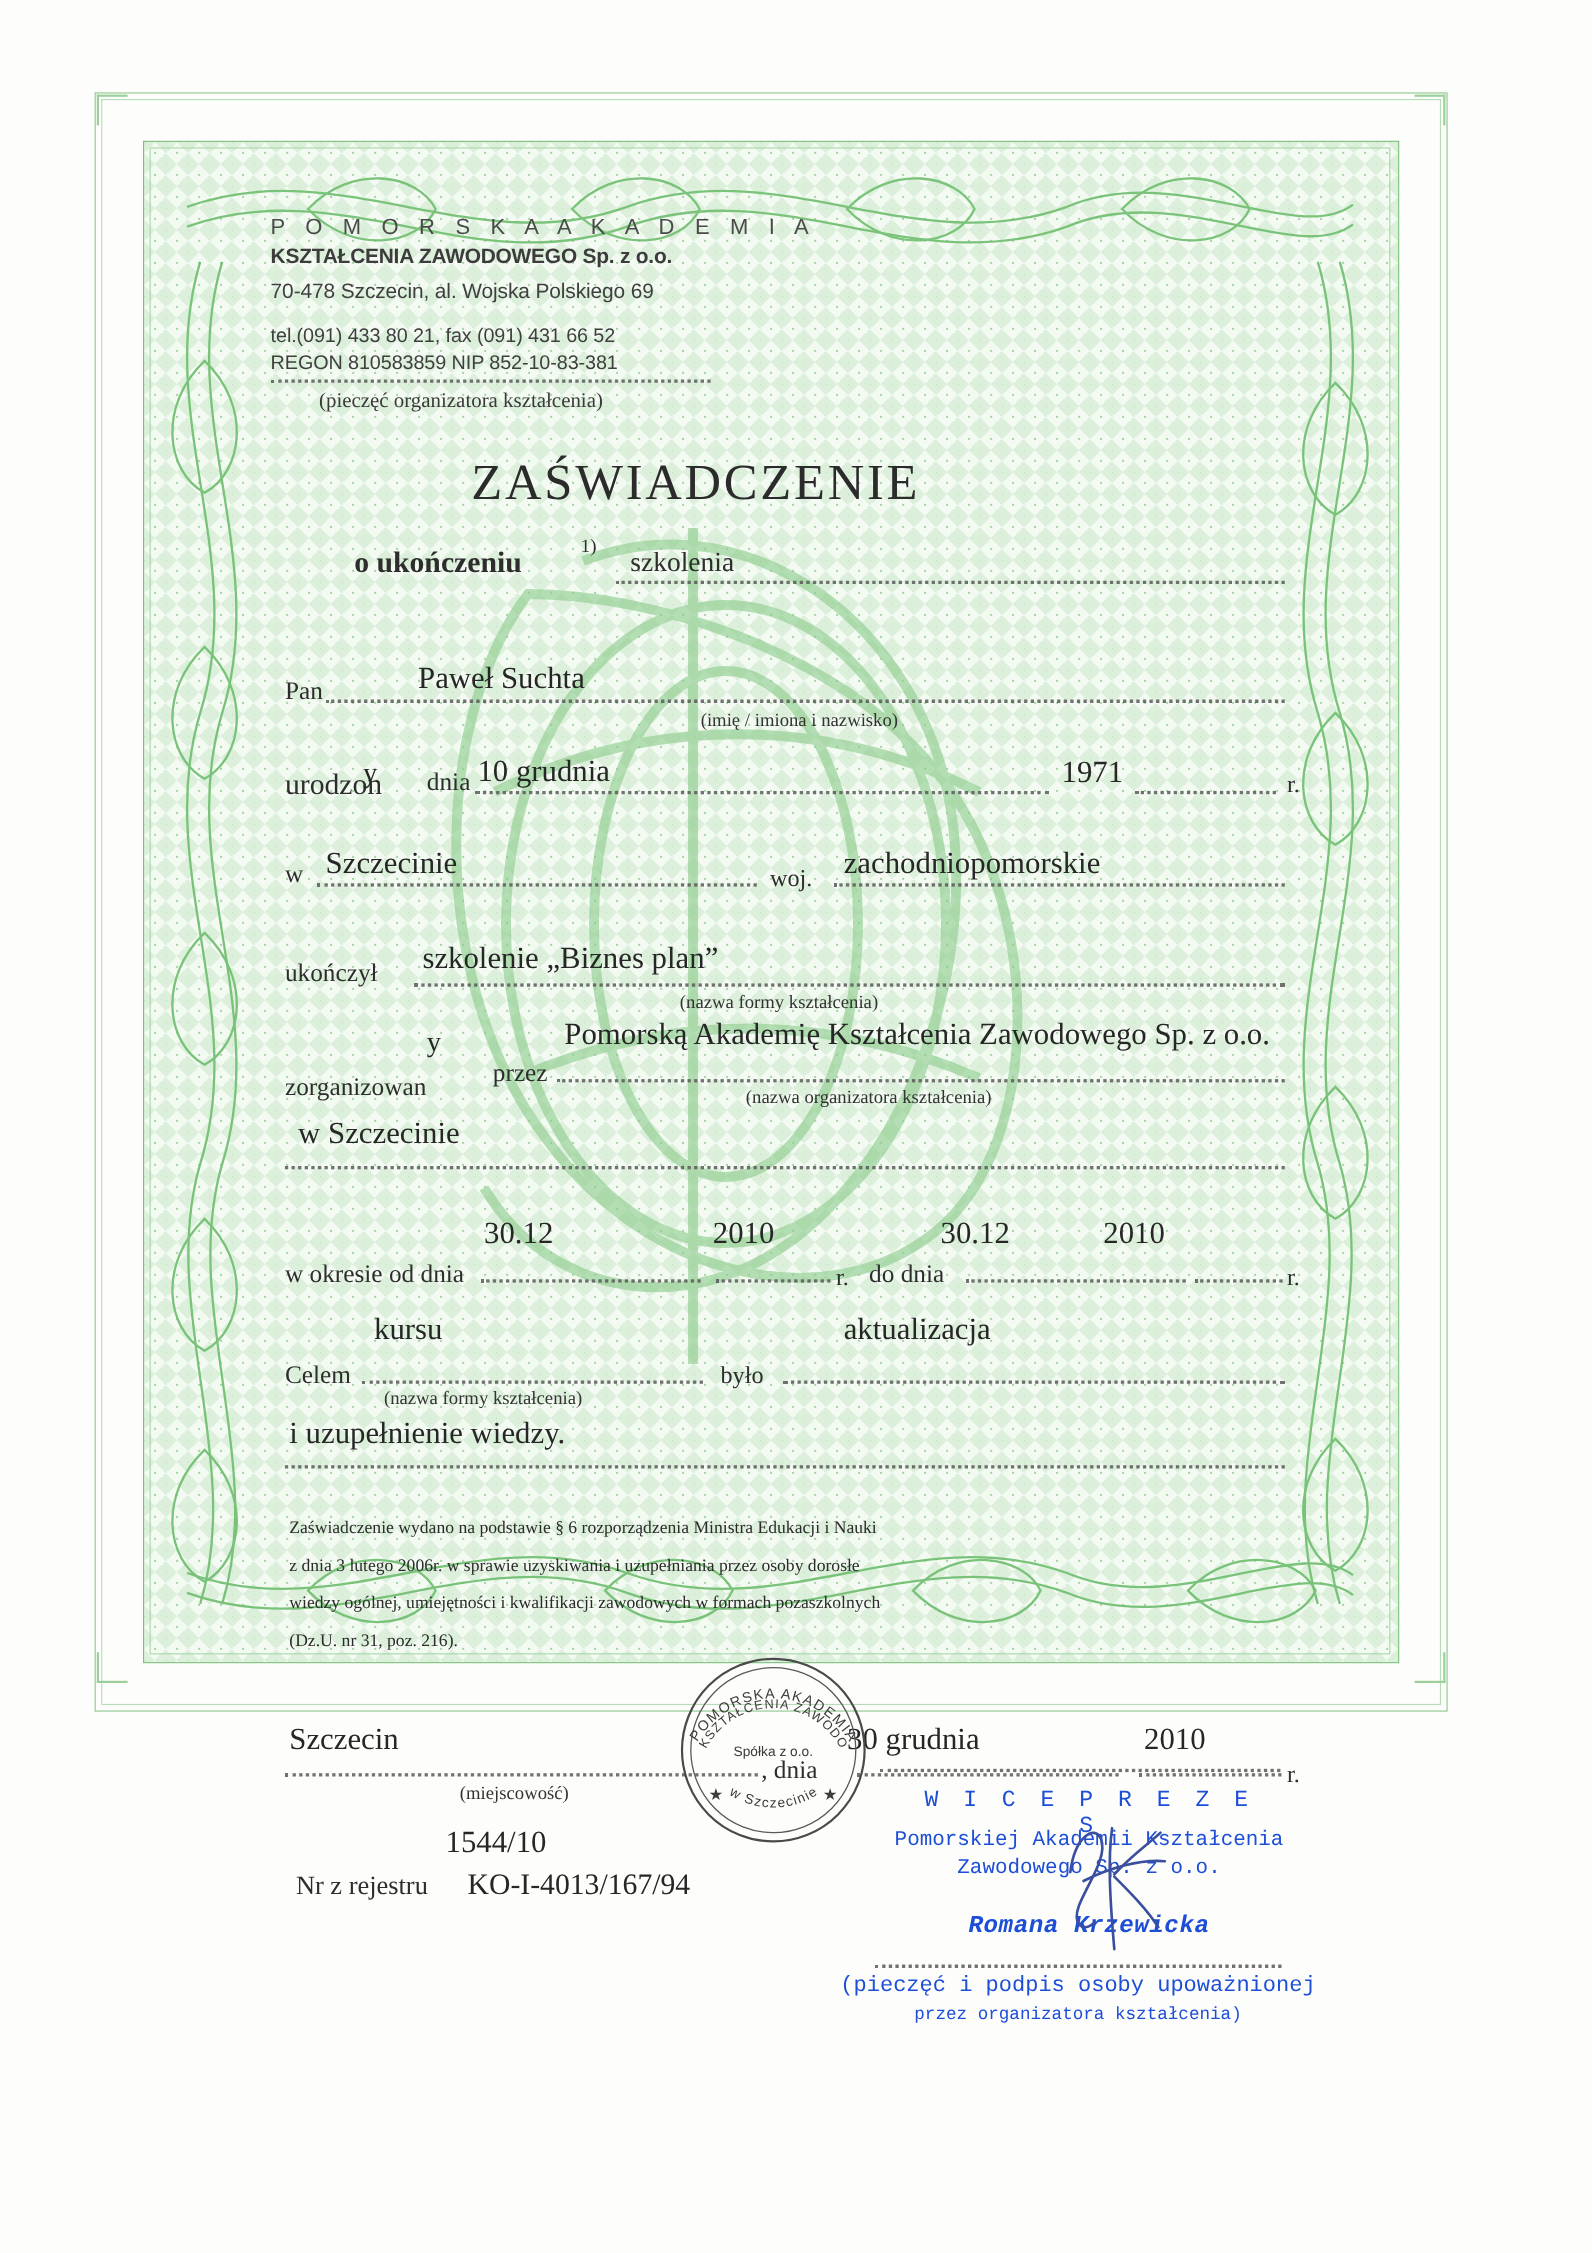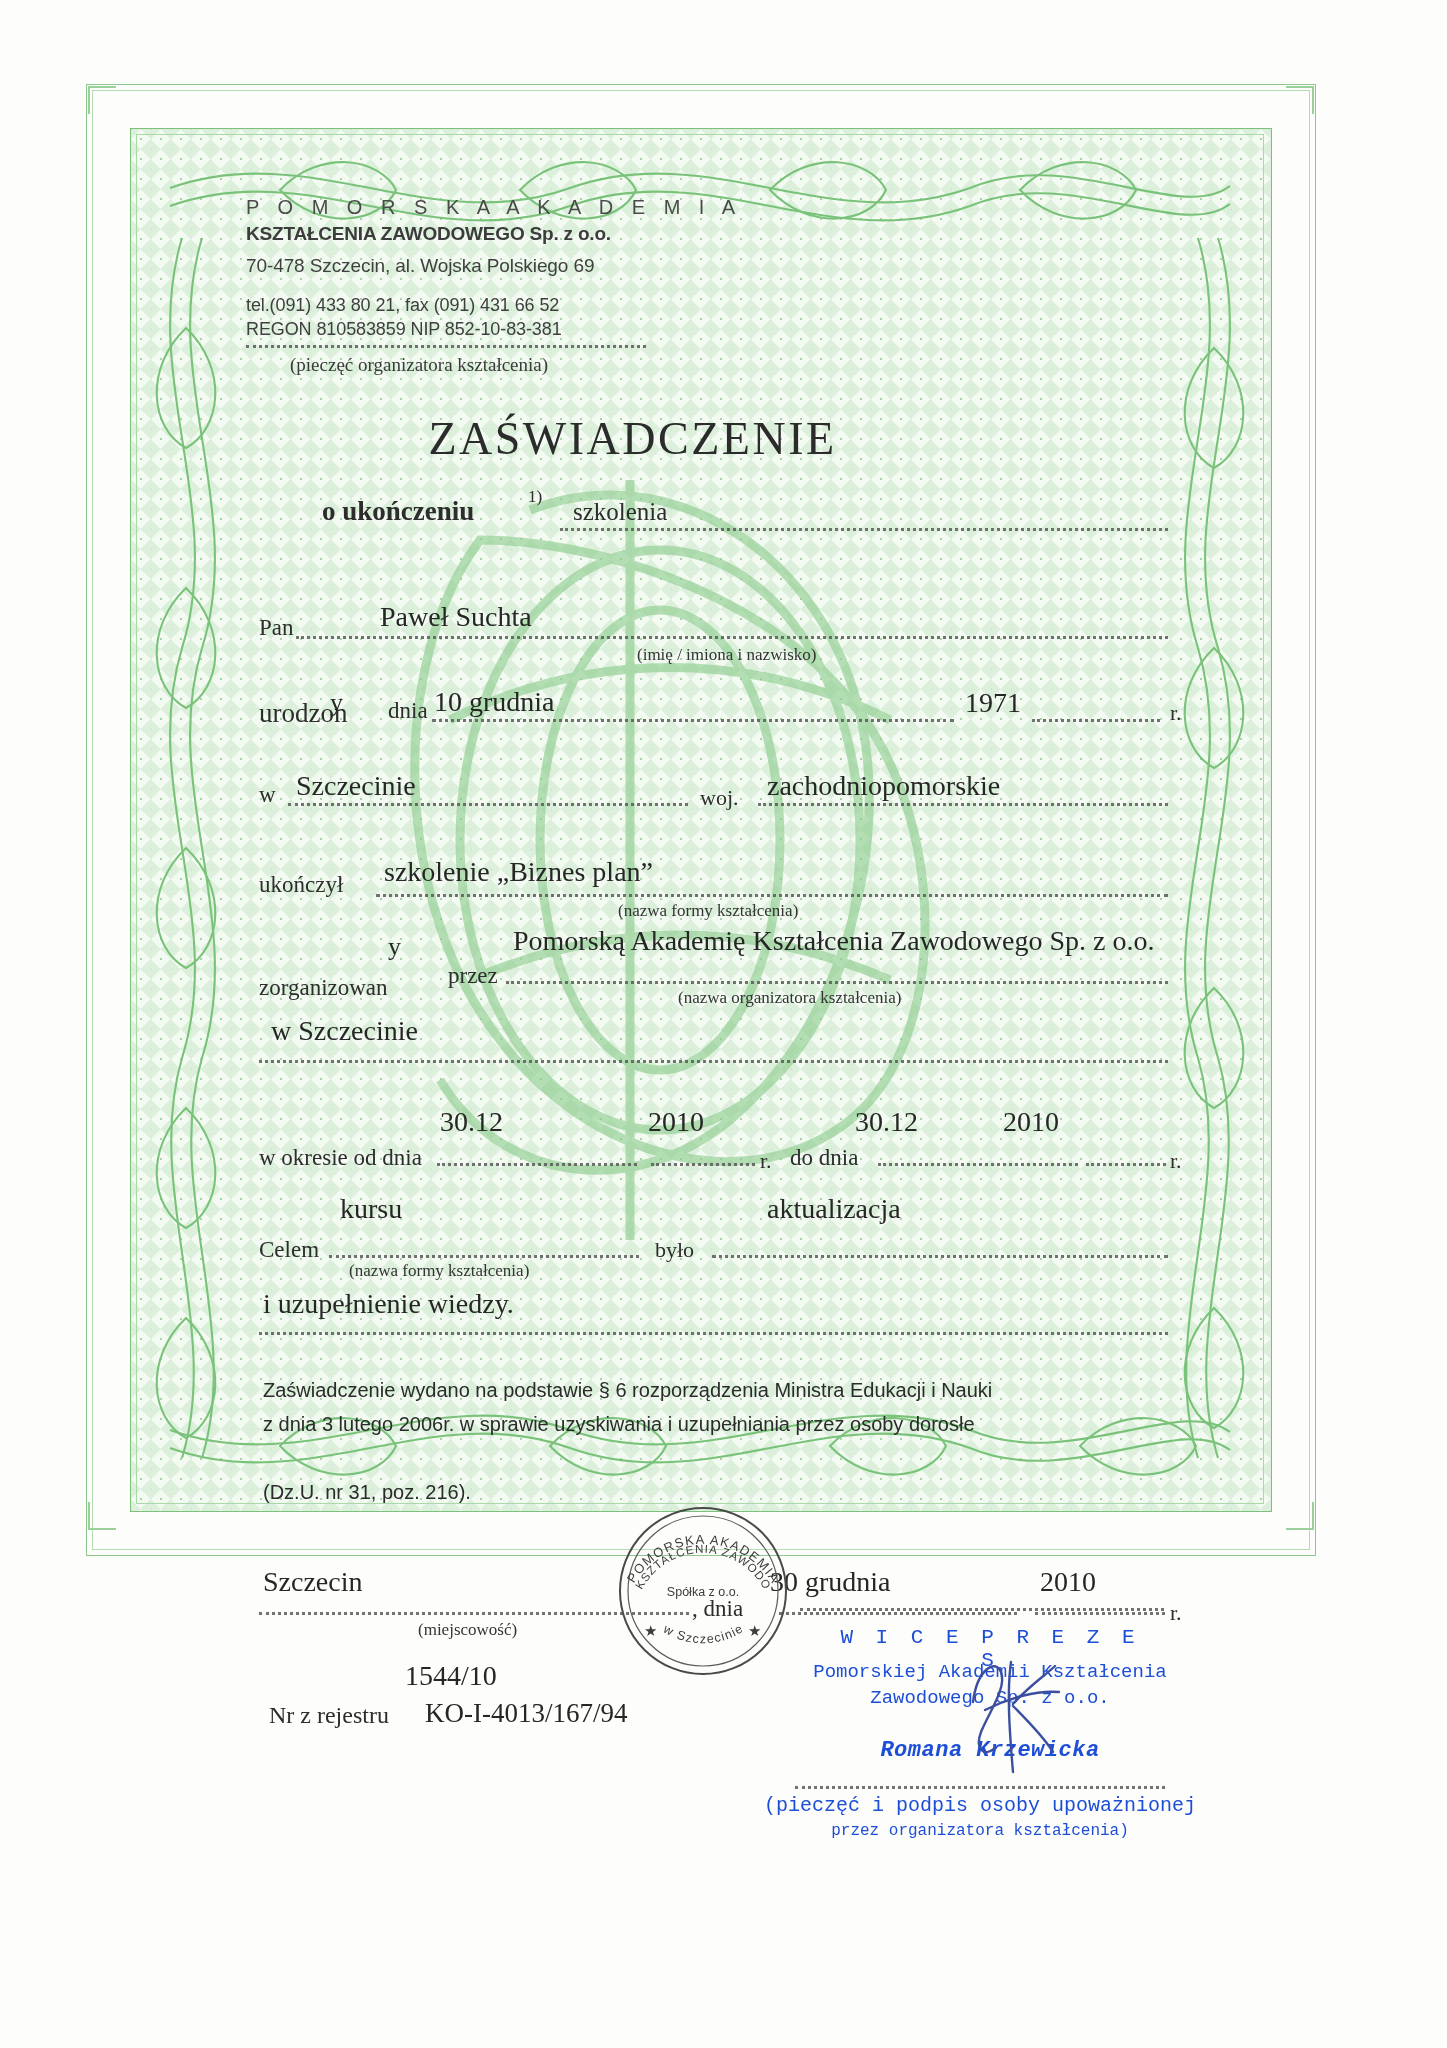--- a/index.html
+++ b/index.html
@@ -54,21 +54,21 @@
   .cap-label{font-size:19px;color:#3a3a3a;font-family:"Liberation Serif",serif;}
 
   .title{position:absolute;left:0;right:0;text-align:center;font-size:46px;letter-spacing:2.5px;color:#2b2b2b;font-family:"Liberation Serif",serif;}
 
   .fill{font-family:"Liberation Serif",serif;color:#262626;}
 
   .dotline{position:absolute;border-bottom:3px dotted #5a5a5a;height:0;opacity:.85;}
 
   .small-label{font-size:17px;color:#333;font-family:"Liberation Serif",serif;}
 
-  .para{position:absolute;font-size:20px;line-height:34px;color:#2b2b2b;font-family:Liberation Sans, sans-serif;}
+  .para{position:absolute;font-size:16px;line-height:34px;color:#2b2b2b;font-family:Liberation Serif, serif;}
 
   .seal{position:absolute;left:608px;top:1496px;width:190px;height:190px;}
   .sig-ink{position:absolute;left:955px;top:1640px;width:120px;height:140px;}
 
   .sigblock{position:absolute;text-align:center;color:#1d4ed8;font-family:Liberation Mono, monospace;}
   .wp{font-size:21px;letter-spacing:5px;}
   .wp2{font-size:19px;line-height:25px;}
   .wpname{font-size:22px;font-style:italic;font-weight:700;letter-spacing:.5px;}
 </style>
 </head>
@@ -208,20 +208,21 @@
     <div class="txt" style="left:259px;top:1237px;font-size:23px;">Celem</div>
     <div class="dotline" style="left:329px;top:1255px;width:310px;"></div>
     <div class="txt" style="left:655px;top:1237px;font-size:22px;">było</div>
     <div class="dotline" style="left:712px;top:1255px;width:456px;"></div>
     <div class="txt small-label" style="left:349px;top:1261px;">(nazwa formy kształcenia)</div>
     <div class="txt fill" style="left:263px;top:1288px;font-size:28px;">i uzupełnienie wiedzy.</div>
     <div class="dotline" style="left:259px;top:1332px;width:909px;"></div>
 
     <div class="para" style="left:263px;top:1373px;">Zaświadczenie wydano na podstawie § 6 rozporządzenia Ministra Edukacji i Nauki</div>
     <div class="para" style="left:263px;top:1407px;">z dnia 3 lutego 2006r. w sprawie uzyskiwania i uzupełniania przez osoby dorosłe</div>
+    <div class="para" style="left:263px;top:1441px;">wiedzy ogólnej, umiejętności i kwalifikacji zawodowych w formach pozaszkolnych</div>
     <div class="para" style="left:263px;top:1475px;">(Dz.U. nr 31, poz. 216).</div>
 
     <div class="txt fill" style="left:263px;top:1566px;font-size:28px;">Szczecin</div>
     <div class="dotline" style="left:259px;top:1612px;width:430px;"></div>
     <div class="txt small-label" style="left:418px;top:1620px;">(miejscowość)</div>
 
     <div class="txt" style="left:692px;top:1596px;font-size:23px;">, dnia</div>
     <div class="txt fill" style="left:770px;top:1566px;font-size:28px;">30 grudnia</div>
     <div class="dotline" style="left:779px;top:1612px;width:238px;"></div>
     <div class="txt fill" style="left:1040px;top:1566px;font-size:28px;">2010</div>

